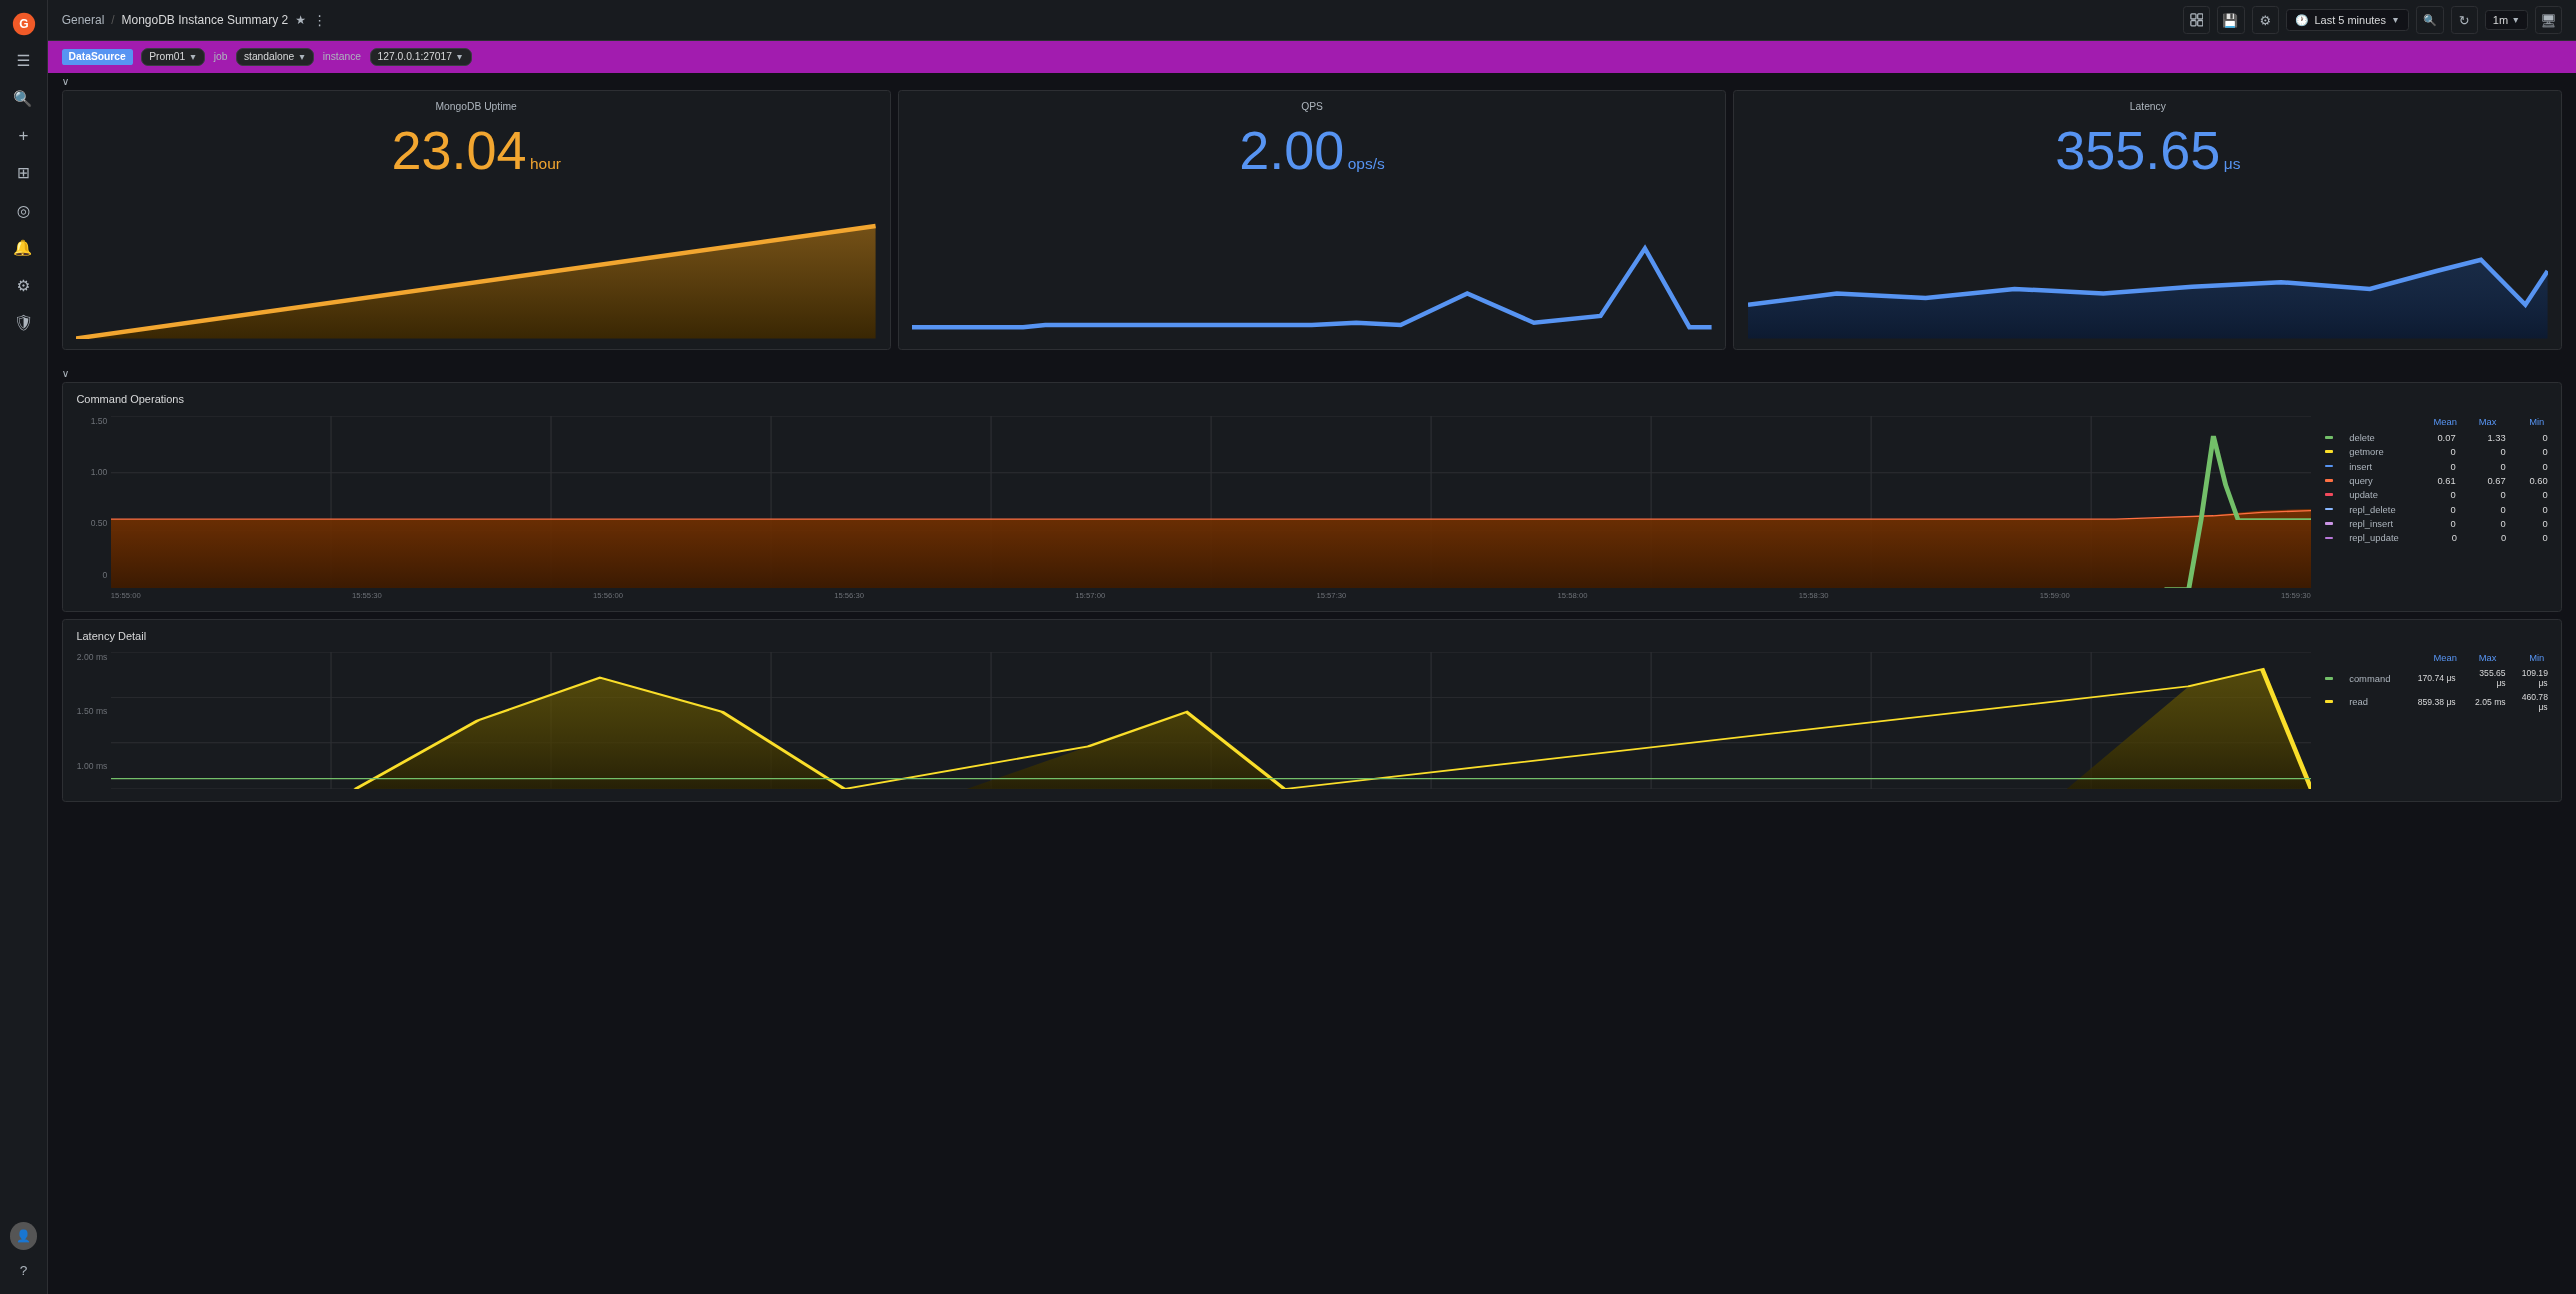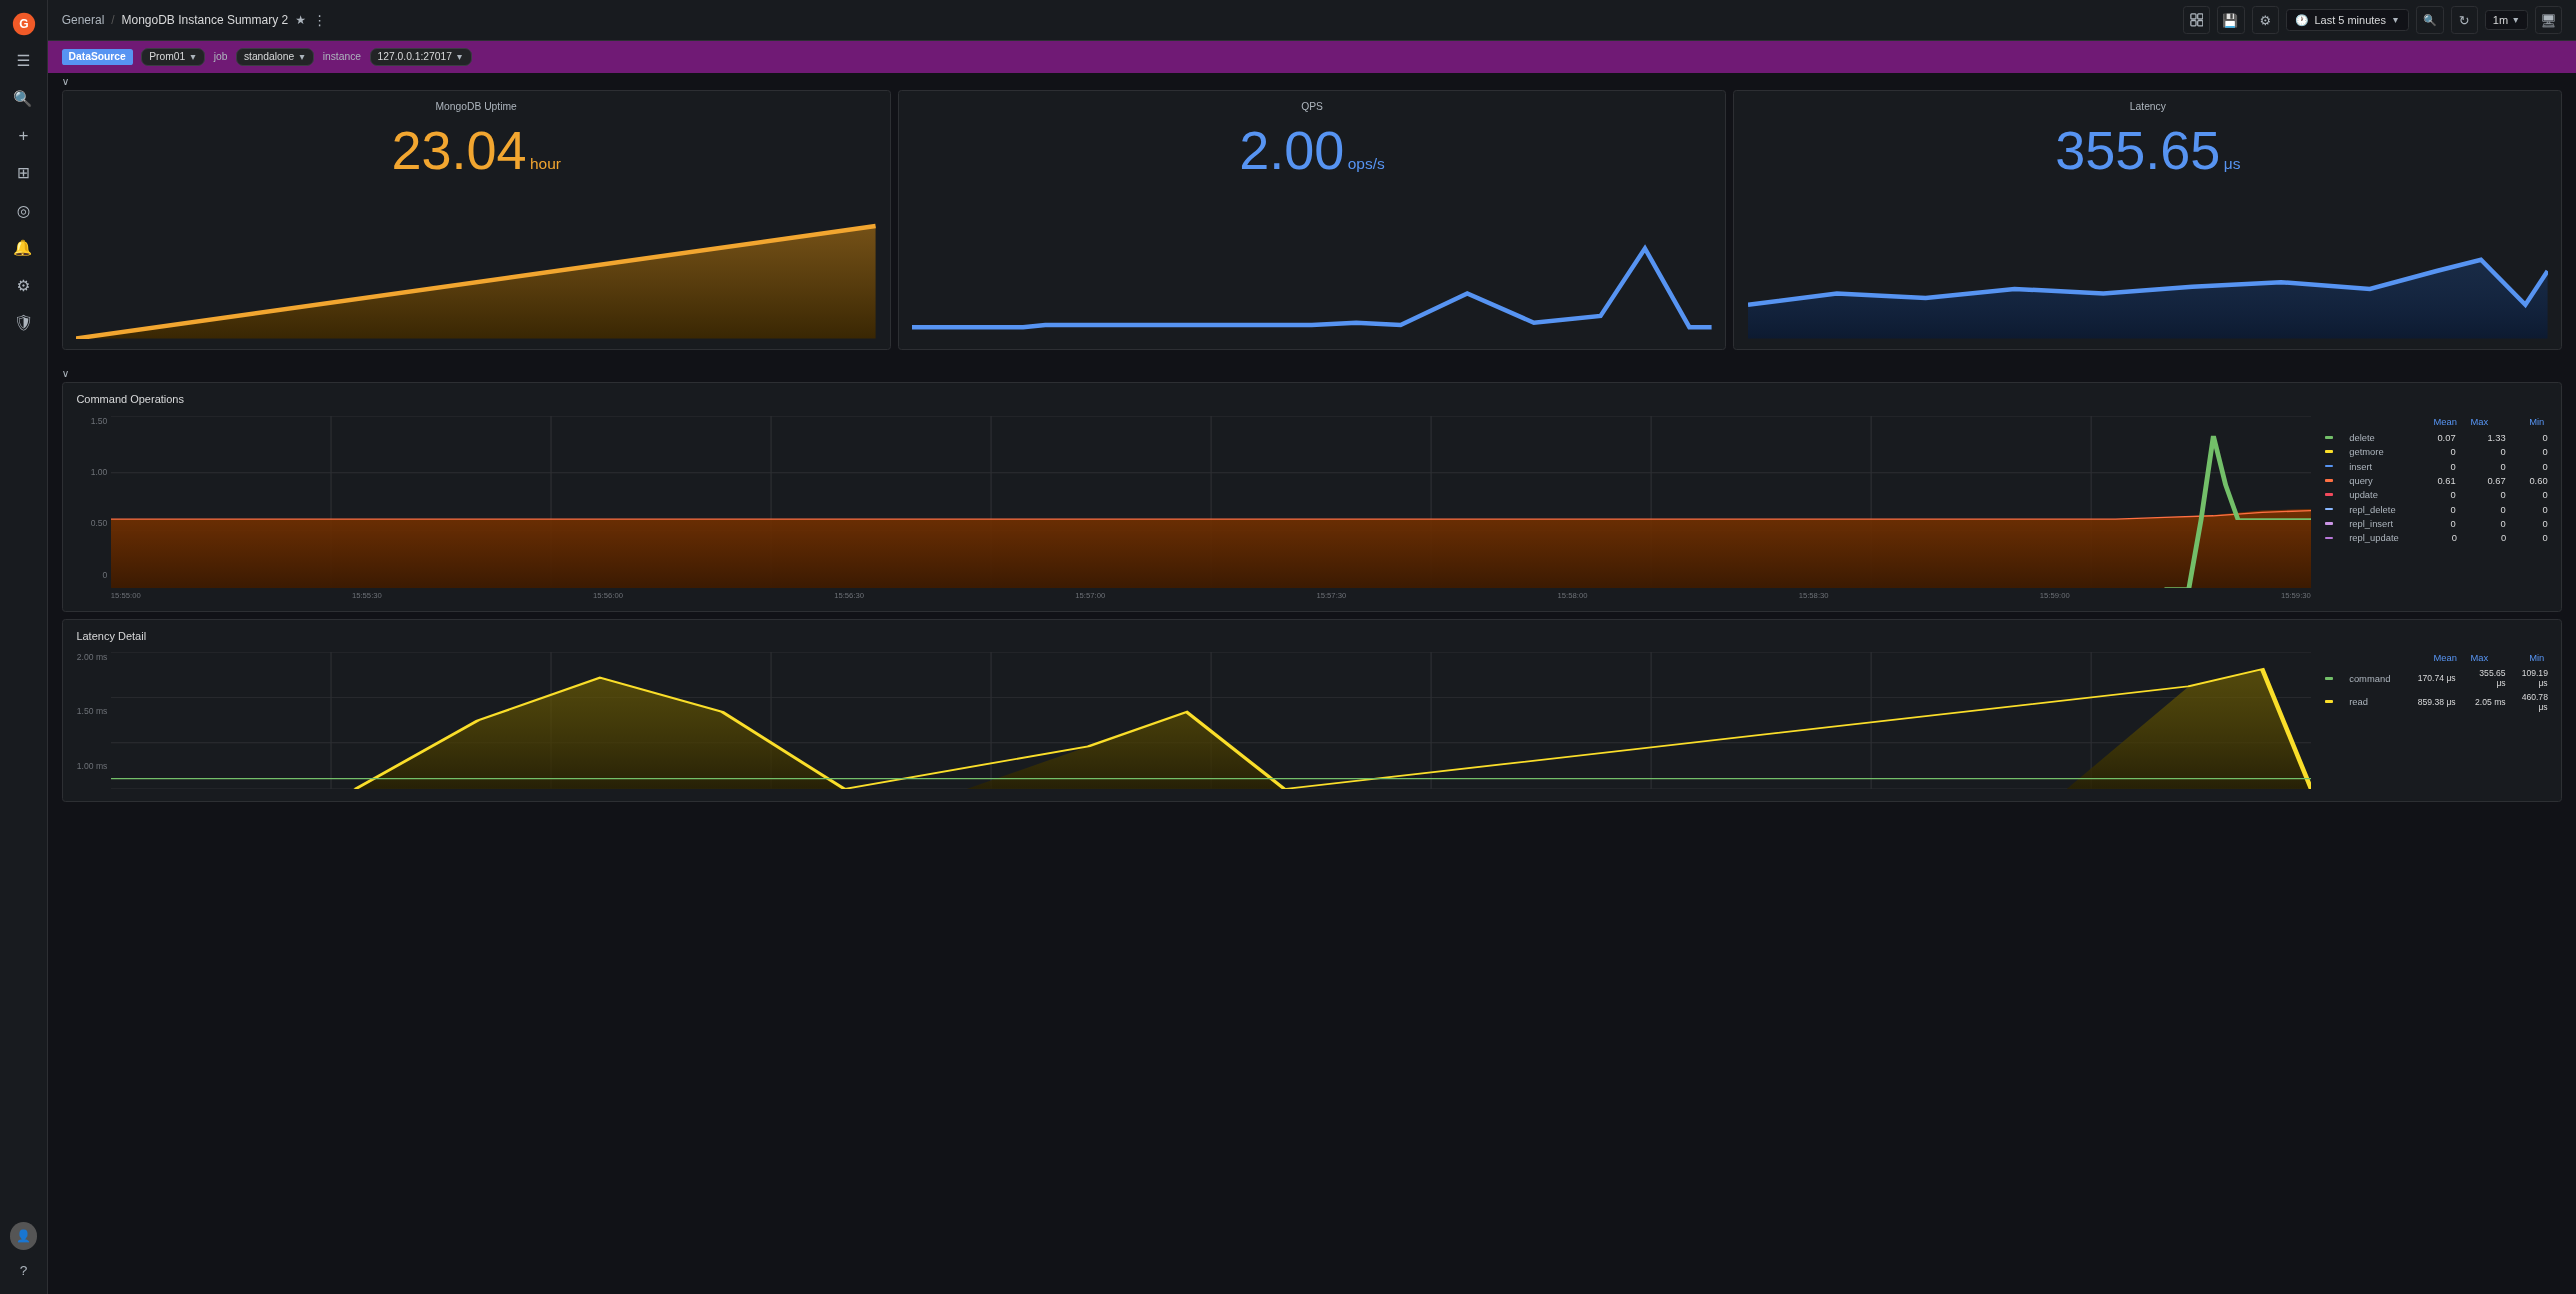--- a/index.html
+++ b/index.html
@@ -125,21 +125,21 @@
       color: #d8d9da;
       font-size: 11px;
     }
 
     
     .filterbar {
       display: flex;
       align-items: center;
       padding: 6.9px 13.7px;
       gap: 8.6px;
-      background: #701a75;
+      background: #a21caf;
     }
     .filter-label {
       background: #5794f2;
       color: #fff;
       border-radius: 2.6px;
       padding: 2.6px 6.9px;
       font-size: 10.3px;
       font-weight: 600;
     }
     .filter-dropdown {
@@ -265,21 +265,21 @@
     }
     .legend-header {
       display: flex;
       justify-content: flex-end;
       gap: 13.7px;
       font-size: 9.4px;
       margin-bottom: 3.4px;
       padding-right: 3.4px;
     }
     .legend-col-mean { color: #5794f2; width: 43px; text-align: right; }
-    .legend-col-max { color: #5794f2; width: 34px; text-align: left; }
+    .legend-col-max { color: #5794f2; width: 34px; text-align: center; }
     .legend-col-min { color: #5794f2; width: 26px; text-align: right; }
     .legend-row {
       display: flex;
       align-items: center;
       gap: 16px;
       font-size: 9.4px;
       padding: 1.7px 0;
       color: #d8d9da;
     }
     .legend-dot {

